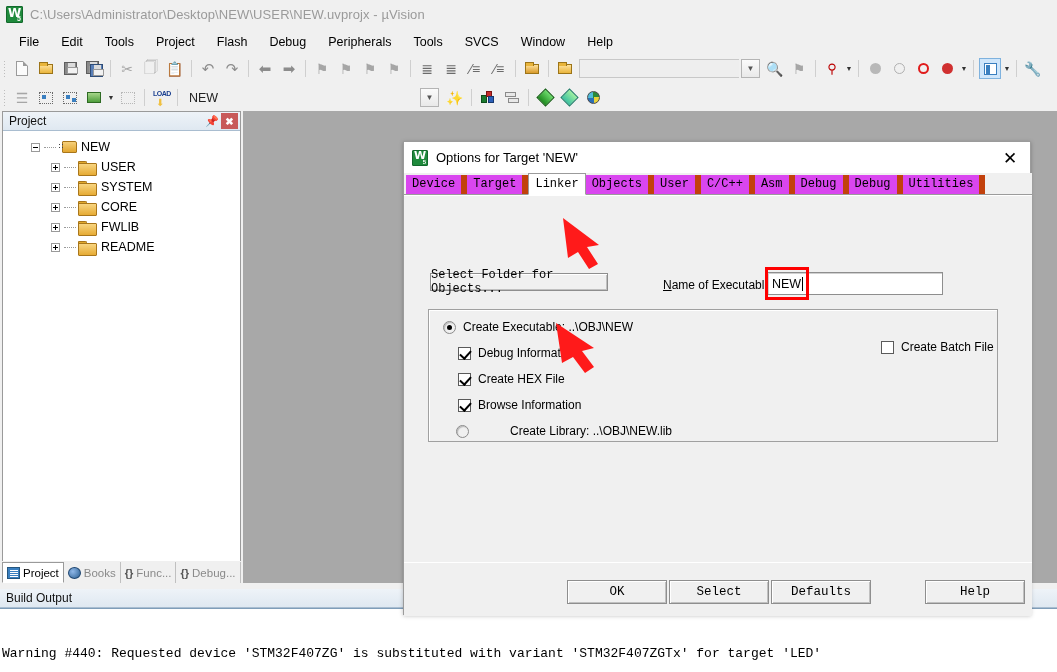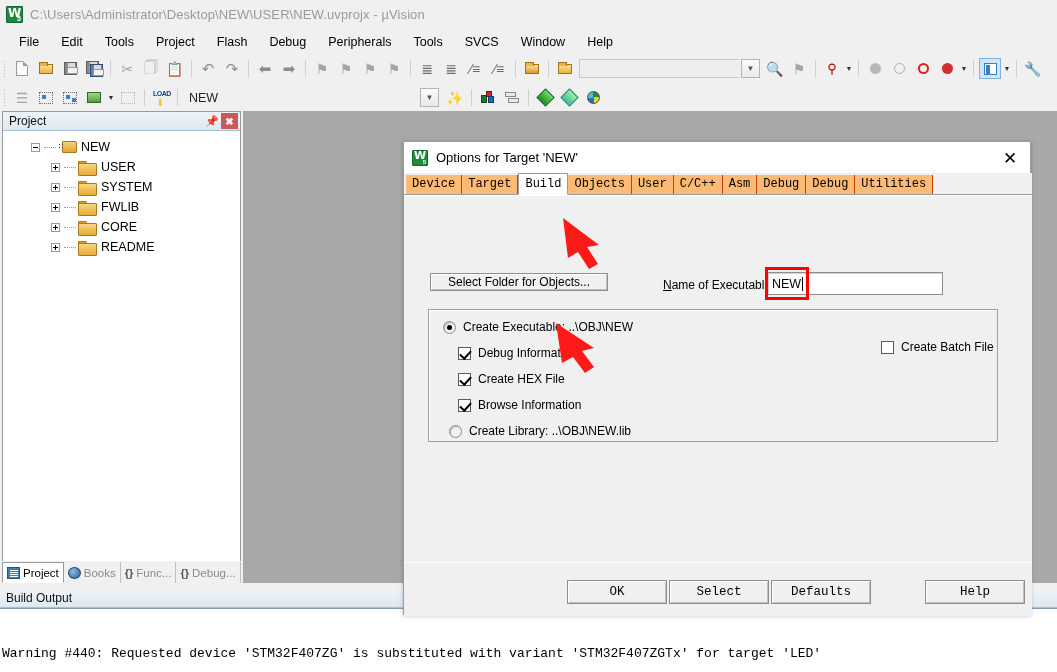--- a/index.html
+++ b/index.html
@@ -198,41 +198,41 @@
   }
 
   .dlg-tabs {
     position: absolute; left: 0; top: 31px; width: 628px; height: 22px;
     display: flex; align-items: flex-end; padding-left: 2px;
     border-bottom: 1px solid #9b9b9b; background: #f0f0f0;
   }
   .dtab {
     font-family: "Liberation Mono", monospace; font-size: 12px; color: #000;
     padding: 2px 6px 3px 6px; height: 19px; line-height: 14px;
-    border-right: 1px solid #c2410c; background: #fdba74;
+    border-right: 6px solid #c2410c; background: #d946ef;
   }
   .dtab.sel {
     background: #ffffff; height: 22px; line-height: 15px;
     border: 1px solid #9b9b9b; border-bottom: 1px solid #ffffff;
     margin-bottom: -1px; padding-top: 3px; position: relative; z-index: 2;
   }
   .dlg-body {
     position: absolute; left: 0; top: 53px; width: 628px; height: 367px;
     background: #f0f0f0; border-top: 1px solid #ffffff;
   }
 
   .btn3d {
     background: #f0f0f0; border: 1px solid #8e8e8e;
     box-shadow: inset 1px 1px 0 #ffffff, inset -1px -1px 0 #c0c0c0;
     display: flex; align-items: center; justify-content: center;
     font-size: 12px; color: #000;
   }
 
   .btn-objects {
-    position: absolute; left: 26px; top: 77px; width: 178px; height: 18px;
+    position: absolute; left: 26px; top: 77px; width: 178px; height: 18px; font-family: Liberation Mono, monospace;
   }
   .lbl-exe {
     position: absolute; left: 259px; top: 82px; font-size: 12px; color: #000;
   }
   .exe-field {
     position: absolute; left: 363px; top: 76px; width: 176px; height: 23px;
     background: #ffffff; border: 1px solid #8e8e8e;
     box-shadow: inset 1px 1px 0 #d0d0d0;
     display: flex; align-items: center; padding-left: 4px;
     font-size: 12.5px; color: #000;
@@ -552,27 +552,27 @@
       <div class="tree-row" style="padding-left:40px;">
         <span class="tw plus"></span>
         <span class="dots"></span>
         <span class="ico-folder"></span>
         <span>SYSTEM</span>
       </div>
       <div class="tree-row" style="padding-left:40px;">
         <span class="tw plus"></span>
         <span class="dots"></span>
         <span class="ico-folder"></span>
-        <span>FWLIB</span>
+        <span>CORE</span>
       </div>
       <div class="tree-row" style="padding-left:40px;">
         <span class="tw plus"></span>
         <span class="dots"></span>
         <span class="ico-folder"></span>
-        <span>CORE</span>
+        <span>FWLIB</span>
       </div>
       <div class="tree-row" style="padding-left:40px;text-align:right;">
         <span class="tw plus"></span>
         <span class="dots"></span>
         <span class="ico-folder"></span>
         <span>README</span>
       </div>
     </div>
   </div>
 
@@ -609,21 +609,21 @@
 
     <div class="dlg-title">
       <div class="dlg-logo"></div>
       <div class="dlg-title-text">Options for Target 'NEW'</div>
       <div class="dlg-close">✕</div>
     </div>
 
     <div class="dlg-tabs">
       <div class="dtab">Device</div>
       <div class="dtab">Target</div>
-      <div class="dtab sel">Build</div>
+      <div class="dtab sel">Linker</div>
       <div class="dtab">Objects</div>
       <div class="dtab">User</div>
       <div class="dtab">C/C++</div>
       <div class="dtab">Asm</div>
       <div class="dtab">Debug</div>
       <div class="dtab">Debug</div>
       <div class="dtab">Utilities</div>
     </div>
 
     <div class="dlg-body">
@@ -654,21 +654,21 @@
         <div class="opt-row" style="left:29px; top:62px;">
           <span class="cbox on"></span>
           <span>Create HEX File</span>
         </div>
 
         <div class="opt-row" style="left:29px; top:88px;">
           <span class="cbox on"></span>
           <span>Browse Information</span>
         </div>
 
-        <div class="opt-row" style="left:20px; top:114px;">
+        <div class="opt-row" style="left:27px; top:114px;gap:34px;">
           <span class="radio"></span>
           <span>Create Library:  ..\OBJ\NEW.lib</span>
         </div>
 
         <div class="opt-row" style="left:452px; top:30px;">
           <span class="cbox"></span>
           <span>Create Batch File</span>
         </div>
       </div>
 

